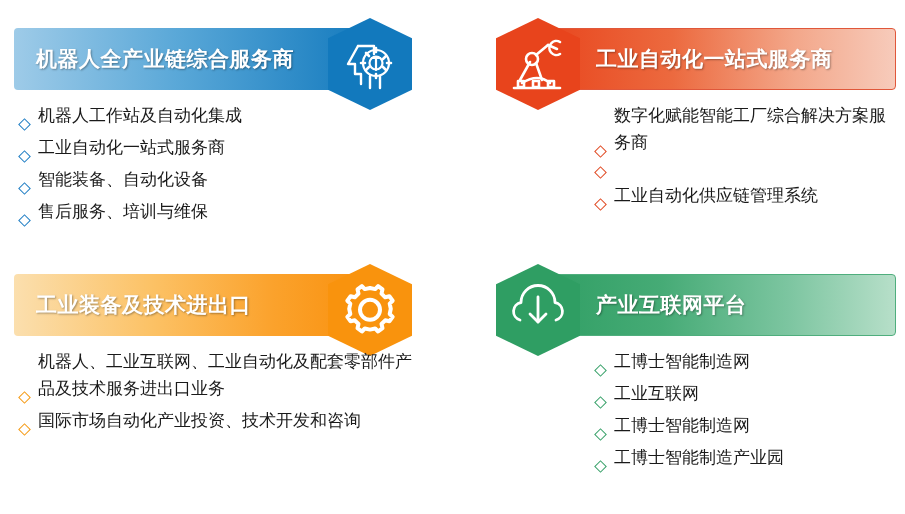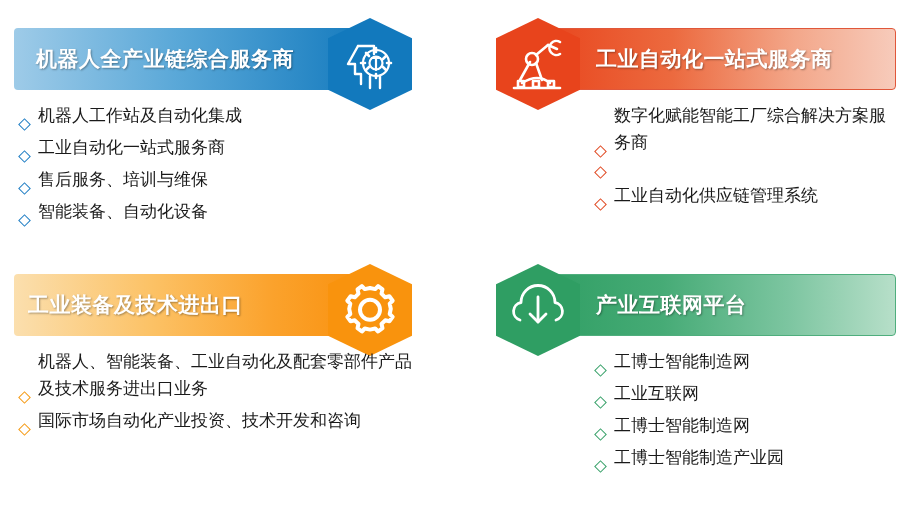--- a/index.html
+++ b/index.html
@@ -76,21 +76,21 @@
   #card2 .title{left:100px;}
   #card2 .list{left:100px;top:74px;width:300px;color:#e04a23;}
 
   
   #card3{left:14px;top:274px;width:400px;}
   #card3 .bar{
     left:0;width:360px;
     background:linear-gradient(90deg,#fbdfae 0%,#fcc266 38%,#fba22c 72%,#f98f0b 100%);
   }
   #card3 .badge{left:314px;background:#f9930d;}
-  #card3 .title{left:14px;}
+  #card3 .title{left:22px;}
   #card3 .list{left:6px;top:74px;width:394px;color:#f59a14;}
 
   
   #card4{left:496px;top:274px;width:400px;}
   #card4 .bar{
     left:40px;width:360px;
     background:linear-gradient(90deg,#2f9e63 0%,#46ab76 35%,#7cc5a0 70%,#b7dfc9 100%);
     border:1px solid #4fae7d;
   }
   #card4 .badge{left:0;background:#2f9e63;}
@@ -130,25 +130,25 @@
       <div class="item">
         <span class="dia"></span>
         <span class="txt">机器人工作站及自动化集成</span>
       </div>
       <div class="item">
         <span class="dia"></span>
         <span class="txt">工业自动化一站式服务商</span>
       </div>
       <div class="item">
         <span class="dia"></span>
+        <span class="txt">智能装备、自动化设备</span>
+      </div>
+      <div class="item">
+        <span class="dia"></span>
         <span class="txt">售后服务、培训与维保</span>
-      </div>
-      <div class="item">
-        <span class="dia"></span>
-        <span class="txt">智能装备、自动化设备</span>
       </div>
     </div>
   </div>
 
   <div class="card" id="card2">
     <div class="banner">
       <div class="bar"></div>
       <div class="title">工业自动化一站式服务商</div>
       <div class="badge">
         <svg viewBox="0 0 84 92">
@@ -197,21 +197,21 @@
                      -4.2 1.0 -3.3 -4.4 3.0 -2.9 -1.1 -5.2 1.1 -5.2 -3.0 -2.9 3.3 -4.4
                      4.2 1.0 3.7 -3.7 -1.0 -4.2 4.4 -3.3 2.9 3.0 z"></path>
             <circle cx="42" cy="45.8" r="10"></circle>
           </g>
         </svg>
       </div>
     </div>
     <div class="list">
       <div class="item">
         <span class="dia"></span>
-        <span class="txt">机器人、智能装备、工业自动化及配套零部件产品及技术服务进出口业务</span>
+        <span class="txt">机器人、工业互联网、工业自动化及配套零部件产品及技术服务进出口业务</span>
       </div>
       <div class="item">
         <span class="dia"></span>
         <span class="txt">国际市场自动化产业投资、技术开发和咨询</span>
       </div>
     </div>
   </div>
 
   <div class="card" id="card4">
     <div class="banner">

